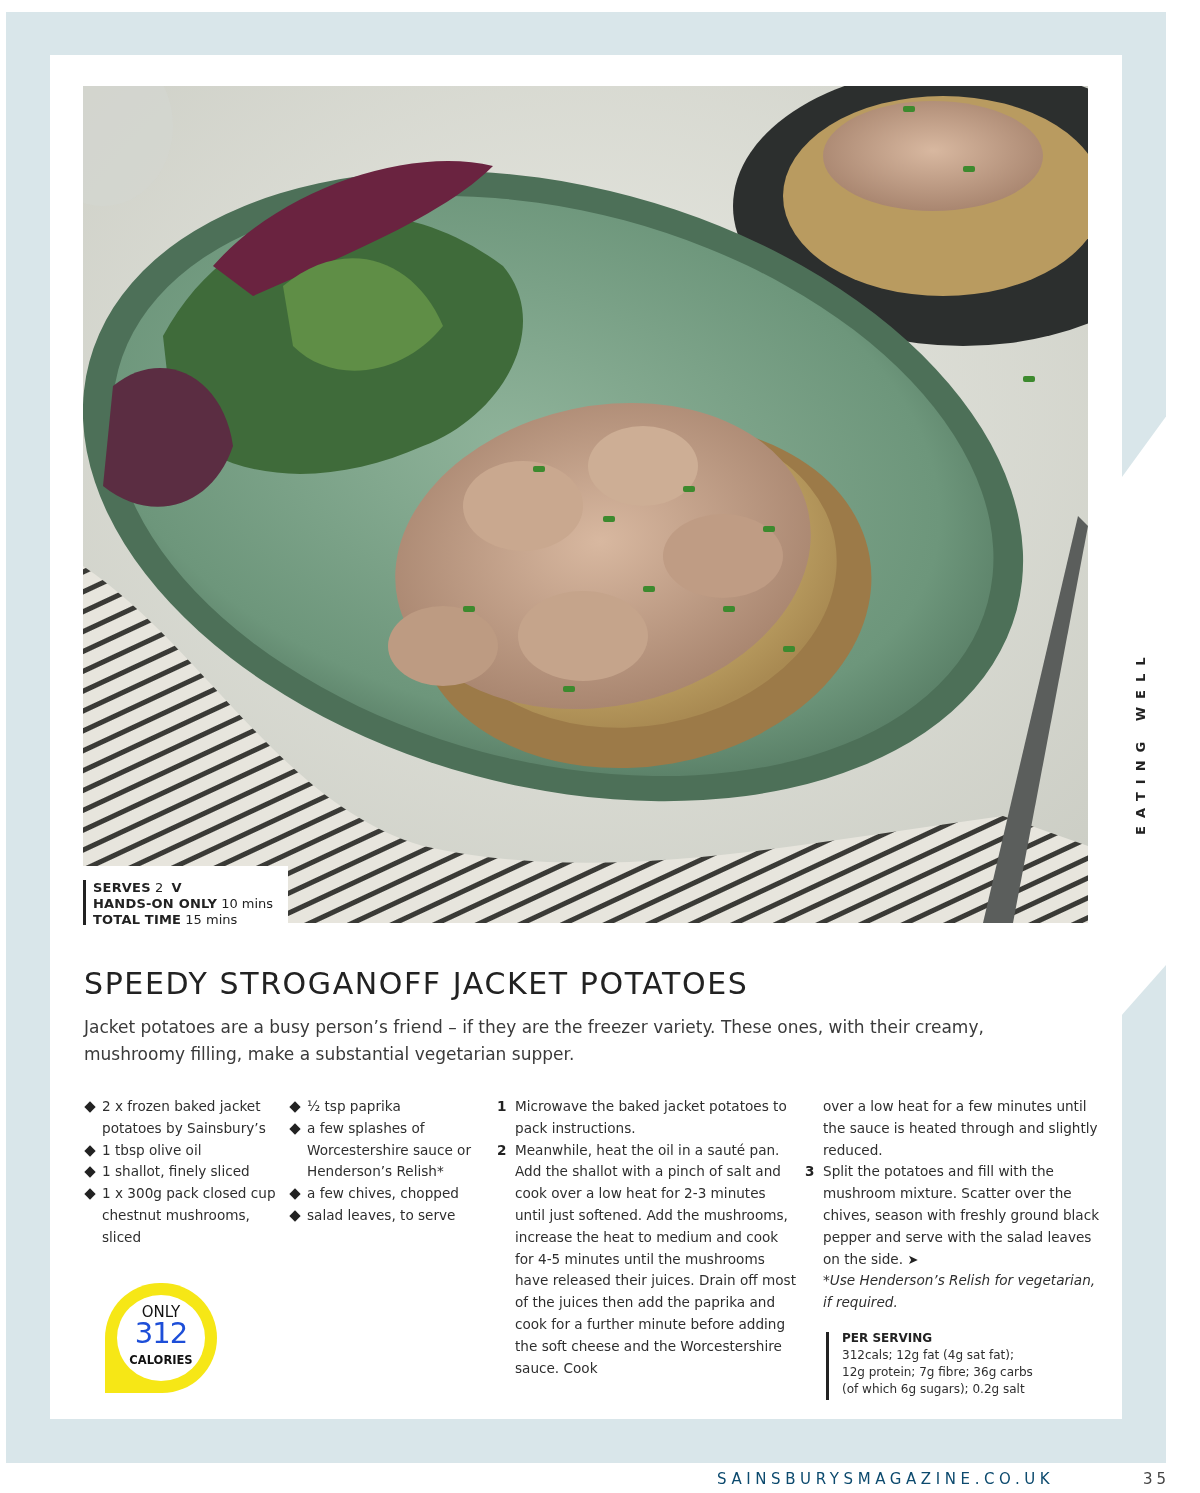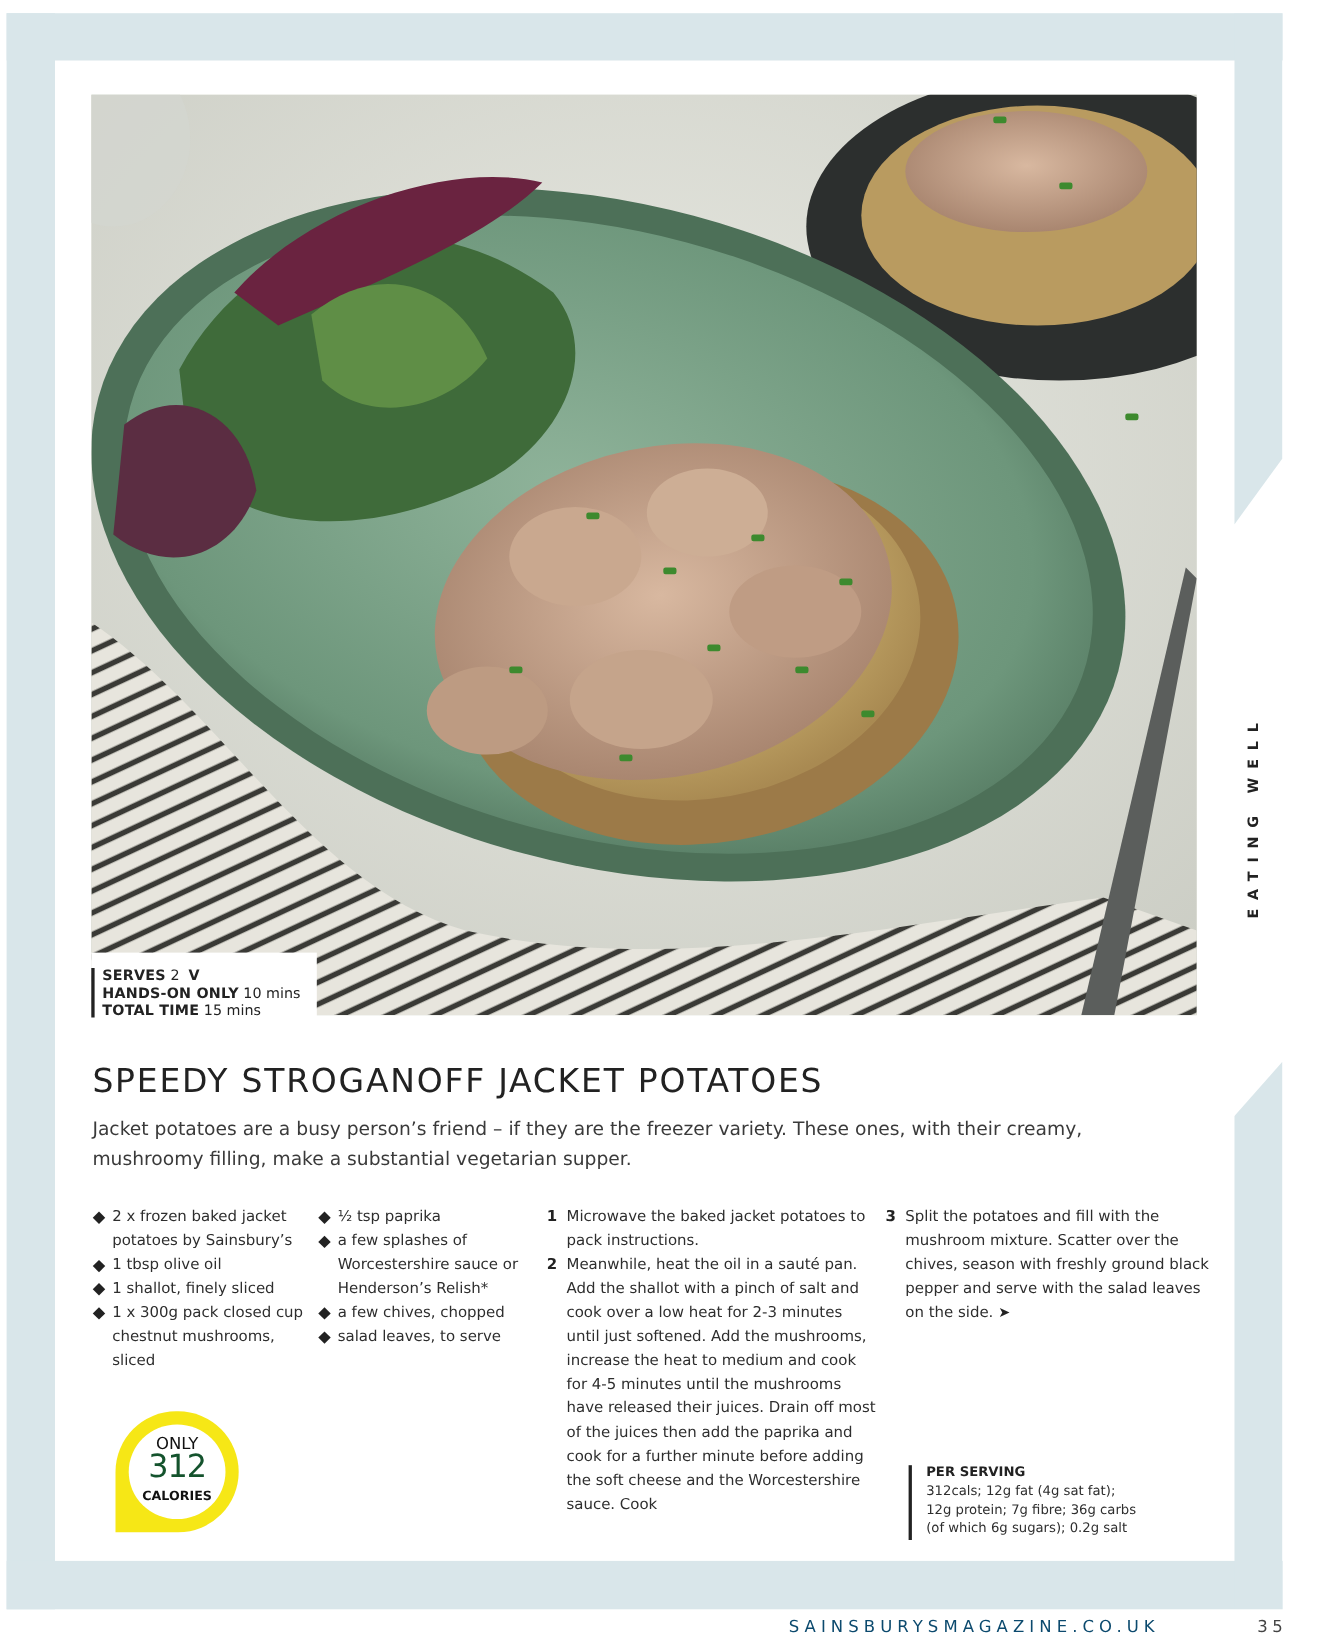--- a/index.html
+++ b/index.html
@@ -49,21 +49,21 @@
 
   .per-serving { position: absolute; left: 826px; top: 1330px; width: 260px; padding-left: 16px; font-size: 12px; line-height: 17px; color: #2e2e2e; }
   .per-serving .bar { position: absolute; left: 0; top: 2px; width: 3px; height: 68px; background: #222; }
   .per-serving .head { font-weight: bold; color: #222; }
 
   .cal-badge { position: absolute; left: 105px; top: 1283px; width: 112px; height: 110px; }
   .cal-badge .ring { position: absolute; left: 0; top: 0; width: 112px; height: 110px; background: #f6e716;
     border-radius: 56px 56px 56px 0; }
   .cal-badge .inner { position: absolute; left: 12px; top: 12px; width: 88px; height: 86px; background: #fff; border-radius: 50%; }
   .cal-badge .t1 { position: absolute; left: 0; top: 20px; width: 112px; text-align: center; font-size: 15px; font-weight: normal; color: #111; }
-  .cal-badge .t2 { position: absolute; left: 0; top: 34px; width: 112px; text-align: center; font-size: 29px; line-height: 32px; color: #14532d; letter-spacing: -1px; }
+  .cal-badge .t2 { position: absolute; left: 0; top: 34px; width: 112px; text-align: center; font-size: 29px; line-height: 32px; color: #1d4ed8; letter-spacing: -1px; }
   .cal-badge .t3 { position: absolute; left: 0; top: 70px; width: 112px; text-align: center; font-size: 11.5px; font-weight: bold; color: #111; }
 
   .footer-url { position: absolute; left: 717px; top: 1470px; font-size: 15px; letter-spacing: 4.6px; color: #0c4a6e; white-space: nowrap; }
   .footer-page { position: absolute; left: 1143px; top: 1470px; font-size: 15px; letter-spacing: 4px; color: #444; }
 </style>
 </head>
 <body>
 
 <div class="frame frame-top"></div>
 <div class="frame frame-left"></div>
@@ -178,21 +178,23 @@
   <div class="ing"><span class="diamond"></span><span>a few chives, chopped</span></div>
   <div class="ing"><span class="diamond"></span><span>salad leaves, to serve</span></div>
 </div>
 
 <div class="col col-m1">
   <div class="step"><span class="num">1</span><span>Microwave the baked jacket potatoes to pack instructions.</span></div>
   <div class="step"><span class="num">2</span><span>Meanwhile, heat the oil in a sauté pan. Add the shallot with a pinch of salt and cook over a low heat for 2-3 minutes until just softened. Add the mushrooms, increase the heat to medium and cook for 4-5 minutes until the mushrooms have released their juices. Drain off most of the juices then add the paprika and cook for a further minute before adding the soft cheese and the Worcestershire sauce. Cook</span></div>
 </div>
 
 <div class="col col-m2">
+  <div class="step"><span>over a low heat for a few minutes until the sauce is heated through and slightly reduced.</span></div>
   <div class="step"><span class="num">3</span><span>Split the potatoes and fill with the mushroom mixture. Scatter over the chives, season with freshly ground black pepper and serve with the salad leaves on the side.</span> <span class="arrow">➤</span></div>
+  <div class="step note"><span>*Use Henderson’s Relish for vegetarian, if required.</span></div>
 </div>
 
 <div class="per-serving">
   <div class="bar"></div>
   <div class="head">PER SERVING</div>
   <div>312cals; 12g fat (4g sat fat);</div>
   <div>12g protein; 7g fibre; 36g carbs</div>
   <div>(of which 6g sugars); 0.2g salt</div>
 </div>
 

